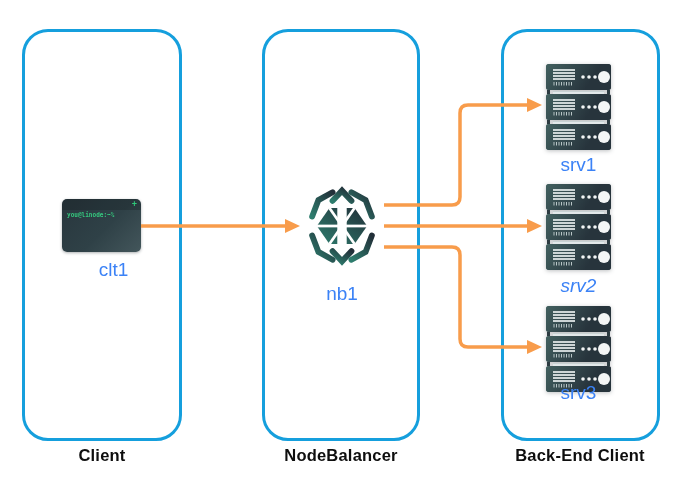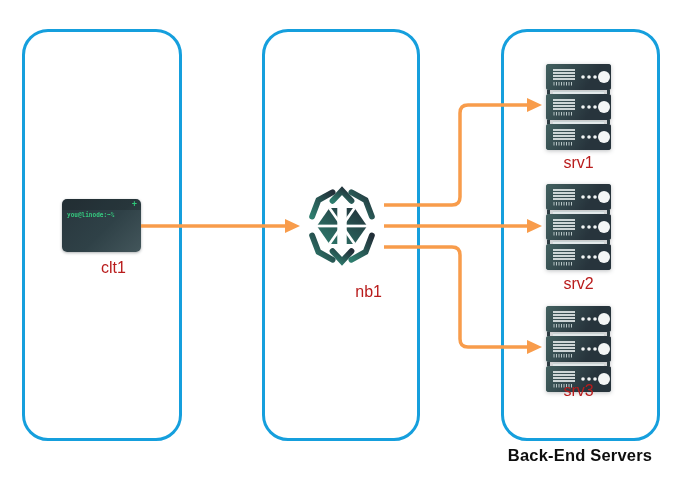--- a/index.html
+++ b/index.html
@@ -18,21 +18,21 @@
   .terminal-header{position:absolute;left:0;top:0;right:0;height:11px;
                    border-radius:5px 5px 0 0;background:rgba(0,0,0,.16);}
   .terminal-plus{position:absolute;right:4px;top:0px;font-size:9px;line-height:11px;
                  font-weight:700;color:#2fc779;}
   .terminal-prompt{position:absolute;left:5px;top:12px;color:#35c77e;
                    font-family:"DejaVu Sans Mono","Liberation Mono",monospace;
                    font-size:11px;font-weight:700;transform:scale(.55);transform-origin:0 0;
                    white-space:nowrap;}
 
   
-  .node-label{position:absolute;font-size:16px;color:#b91c1c;text-align:center;}
+  .node-label{position:absolute;font-size:19px;color:#3b82f6;text-align:center;}
 
   
   .server-stack{position:absolute;left:546px;width:65px;filter:drop-shadow(0 1px 2px rgba(20,30,35,.28));}
   .server-unit{position:relative;width:65px;height:26px;border-radius:3px;
                background:linear-gradient(100deg,#42605f 0%,#33474c 40%,#27343c 75%);}
   .server-gap{position:relative;width:65px;height:4px;}
   .server-slot{position:absolute;left:7px;right:7px;top:1px;height:2.5px;background:#e2e8e9;
                border-top:.5px solid #c8d2d3;}
   .server-tab{position:absolute;top:0;width:3px;height:4px;background:#2c3b41;}
   .server-tab.left{left:1px;} .server-tab.right{right:1px;}
@@ -41,21 +41,23 @@
 </style>
 </head>
 <body>
 
 <div id="stage">
 
   <div class="lane" style="left:22px;top:29px;width:154px;height:406px;"></div>
   <div class="lane" style="left:262px;top:29px;width:152px;height:406px;"></div>
   <div class="lane" style="left:501px;top:29px;width:153px;height:406px;"></div>
 
-  <div class="lane-label" style="left:500px;width:160px;">Back-End Servers</div>
+  <div class="lane-label" style="left:22px;width:160px;">Client</div>
+  <div class="lane-label" style="left:262px;width:158px;">NodeBalancer</div>
+  <div class="lane-label" style="left:500px;width:160px;">Back-End Client</div>
 
   <div class="terminal">
     <div class="terminal-header"></div>
     <div class="terminal-plus">+</div>
     <div class="terminal-prompt">you@linode:~%</div>
   </div>
   <div class="node-label" style="left:74px;top:259px;width:79px;">clt1</div>
 
   <svg class="overlay" style="left:301px;top:182px;" width="82" height="88" viewBox="0 0 104 112">
     <defs>
@@ -90,21 +92,21 @@
       <path d="M52,54 L52,18"></path>
         <path d="M40,24 L52,11 L64,24"></path>
       <path d="M52,58 L52,94"></path>
         <path d="M40,88 L52,101 L64,88"></path>
       <path d="M64,13 L82,23 L90,44"></path>
         <path d="M40,13 L22,23 L14,44"></path>
       <path d="M64,99 L82,89 L90,68"></path>
         <path d="M40,99 L22,89 L14,68"></path>
     </g>
   </svg>
-  <div class="node-label" style="left:302px;top:283px;width:80px;text-align:right;">nb1</div>
+  <div class="node-label" style="left:302px;top:283px;width:80px;">nb1</div>
 
   <div class="server-stack" style="top:64px;">
       <div class="server-unit">
 <svg width="65" height="26" viewBox="0 0 65 26">
   <defs>
     <linearGradient id="srvgrad" x1="0" y1="0" x2="1" y2="0.25">
       <stop offset="0" stop-color="#42605f"></stop>
               <stop offset="0.45" stop-color="#33474c"></stop>
       <stop offset="0.8" stop-color="#27343c"></stop>
     </linearGradient>
@@ -316,21 +318,21 @@
             <line x1="25.5" y1="18" x2="25.5" y2="21.5"></line>
   </g>
   <g fill="#f2f5f5">
     <circle cx="37" cy="13" r="1.8"></circle>
             <circle cx="43" cy="13" r="1.8"></circle>
             <circle cx="49" cy="13" r="1.8"></circle>
   </g>
   <circle cx="58" cy="13" r="6" fill="#f4f6f6"></circle>
 </svg></div>
     </div>
-  <div class="node-label" style="left:546px;top:275px;width:65px;">srv2</div>
+  <div class="node-label" style="left:546px;top:275px;width:65px;font-style:italic;">srv2</div>
 
   <div class="server-stack" style="top:306px;">
       <div class="server-unit">
 <svg width="65" height="26" viewBox="0 0 65 26">
   <defs>
     <linearGradient id="srvgrad" x1="0" y1="0" x2="1" y2="0.25">
       <stop offset="0" stop-color="#42605f"></stop>
               <stop offset="0.45" stop-color="#33474c"></stop>
       <stop offset="0.8" stop-color="#27343c"></stop>
     </linearGradient>

